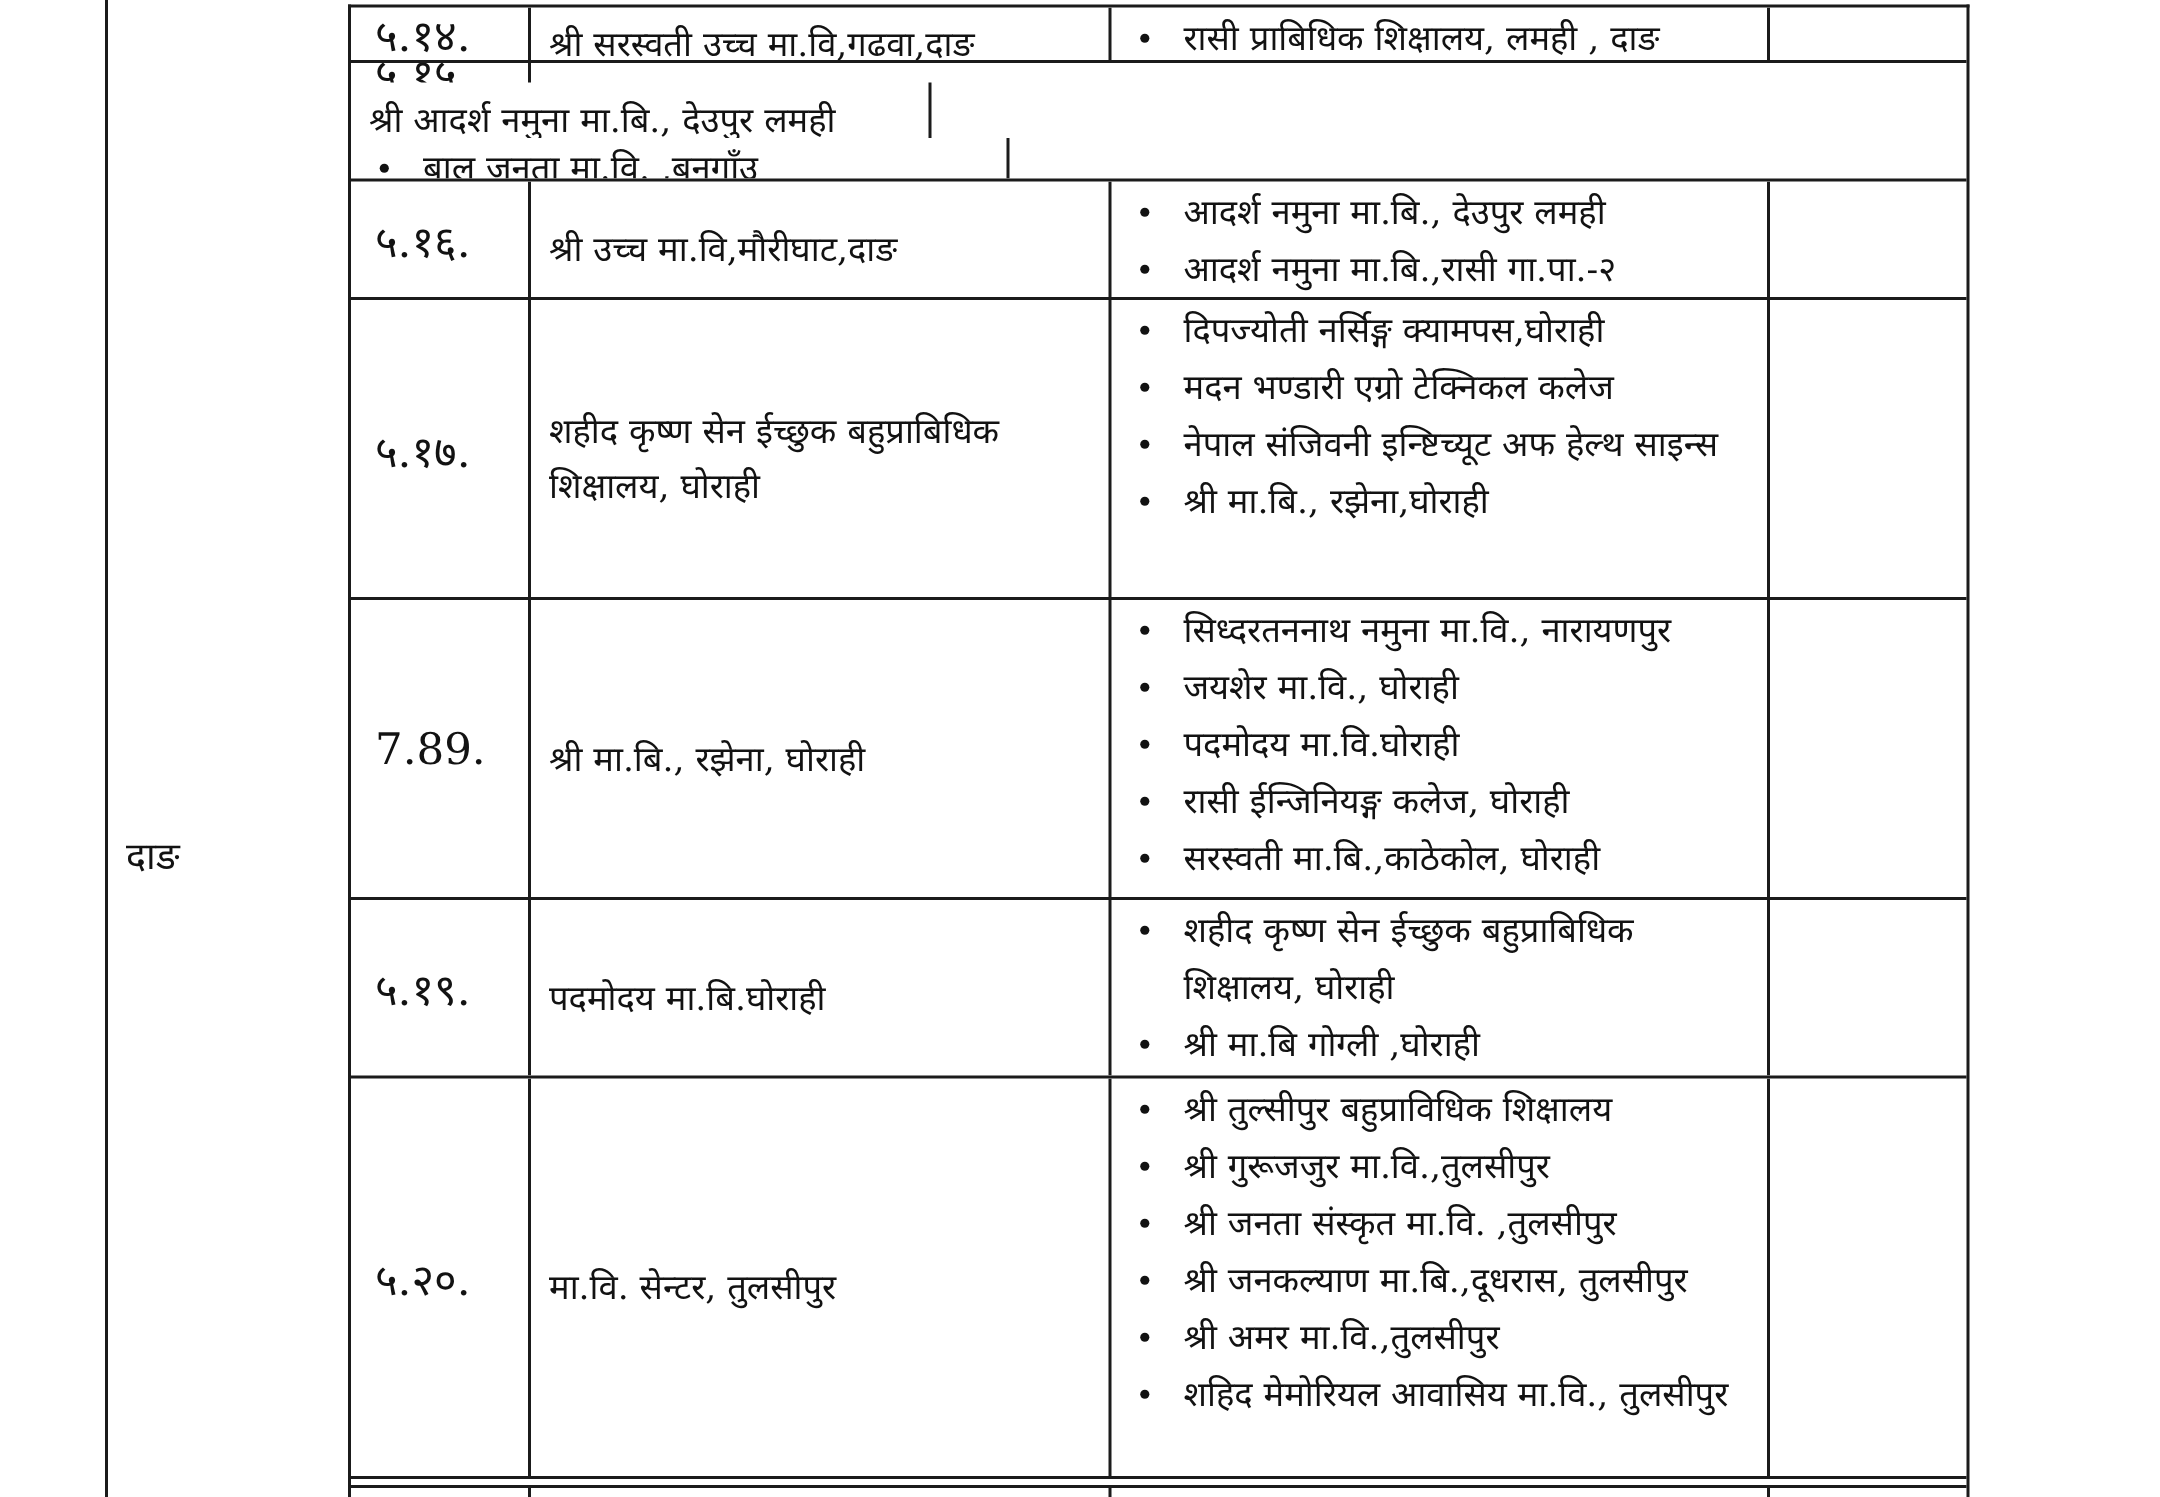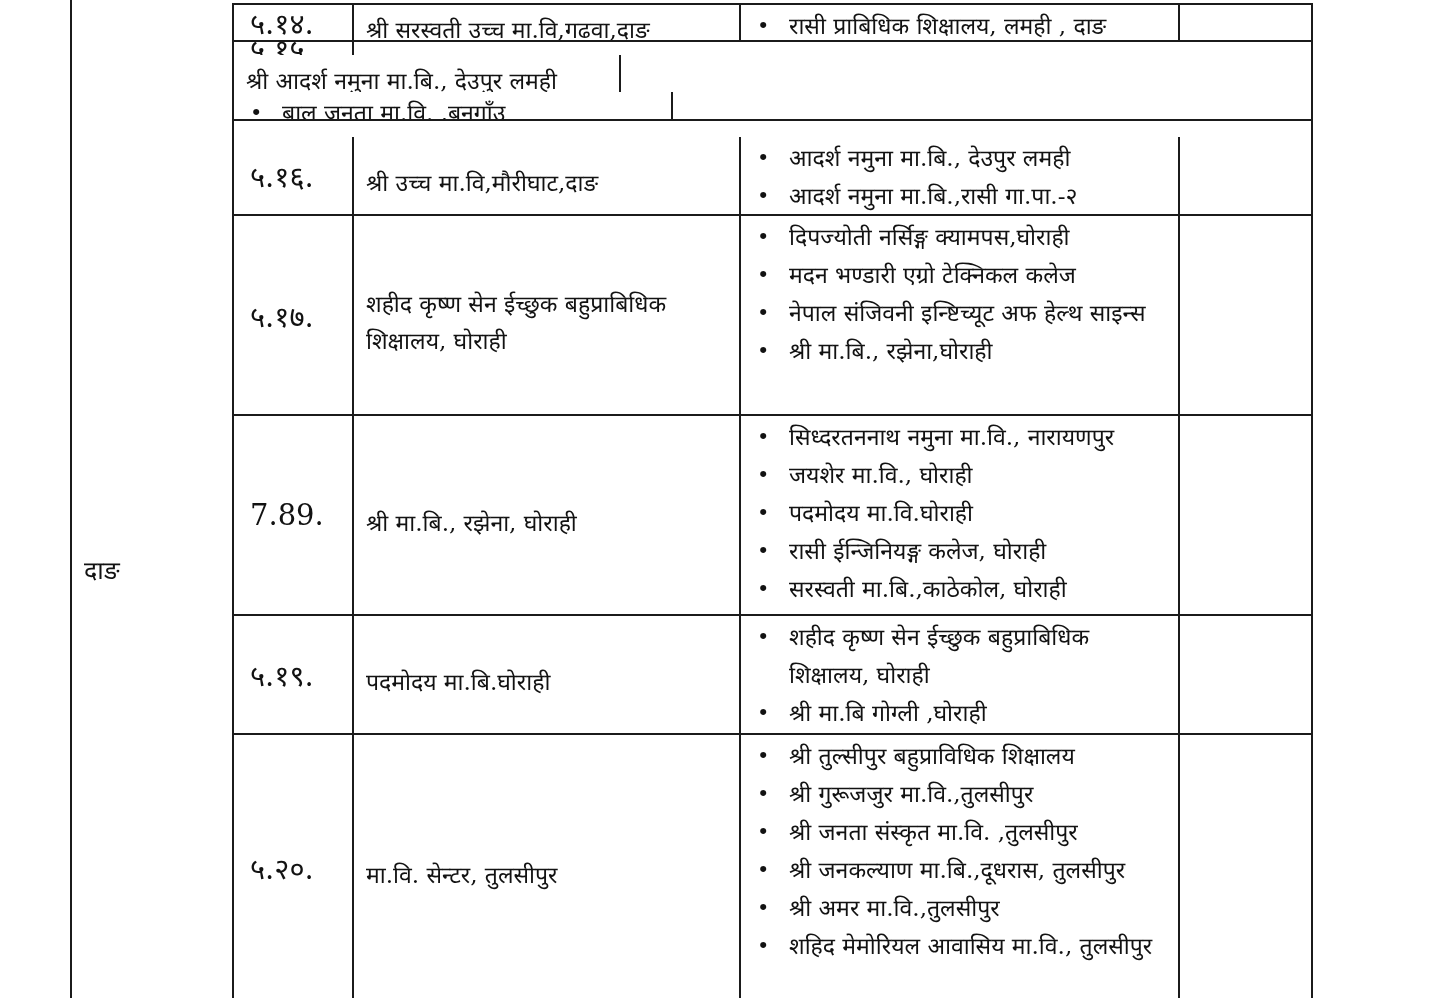--- a/index.html
+++ b/index.html
@@ -122,21 +122,21 @@
             <span class="bullet">•</span>
             <span class="ftext">बाल जनता मा.वि. ,बनगाँउ</span>
           </div>
           <div class="feeder">
             <span class="bullet">•</span>
             <span class="ftext">श्री सुर्य विनायक मा.बि,लमही</span>
           </div>
         </div>
         <div class="cell remarks"></div>
       </div>
-      <div class="row" style="height: 79px; margin-top: 16px;">
+      <div class="row" style="height: 79px;">
         <div class="cell sn">५.१६.</div>
         <div class="cell school">
           <span>श्री उच्च मा.वि,मौरीघाट,दाङ</span>
         </div>
         <div class="cell feeders">
           <div class="feeder">
             <span class="bullet">•</span>
             <span class="ftext">आदर्श नमुना मा.बि., देउपुर लमही</span>
           </div>
           <div class="feeder">

